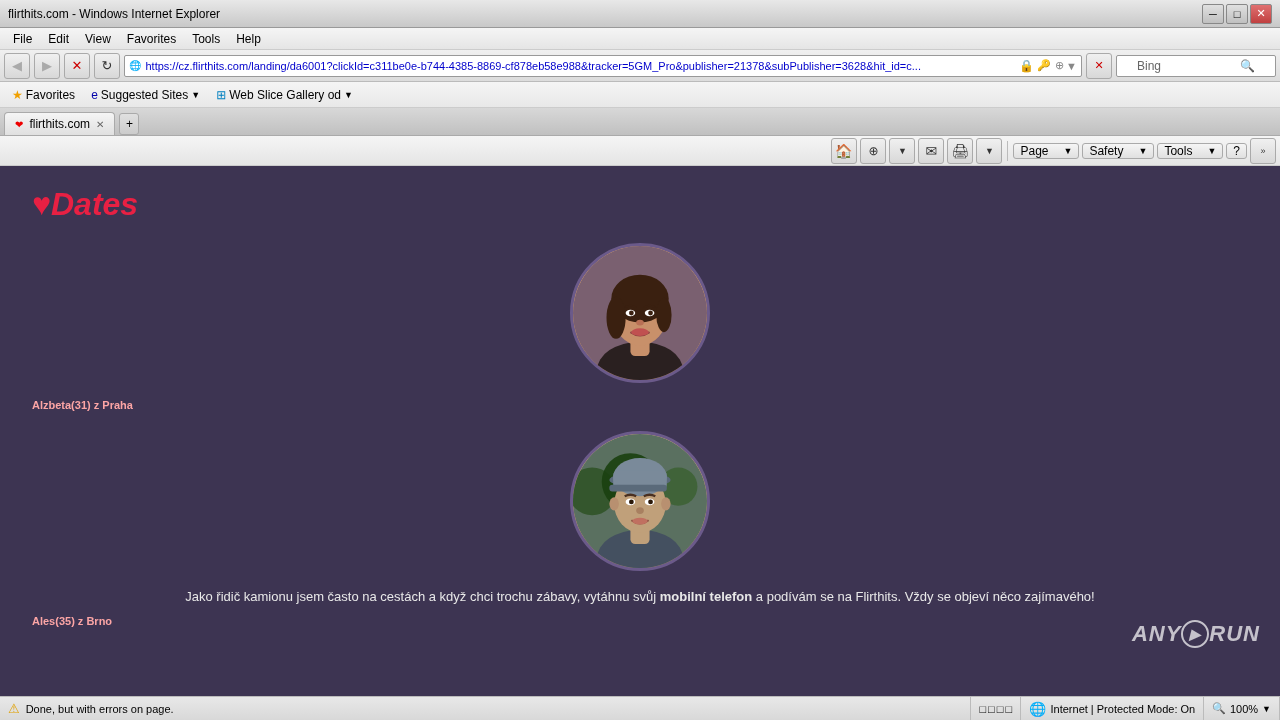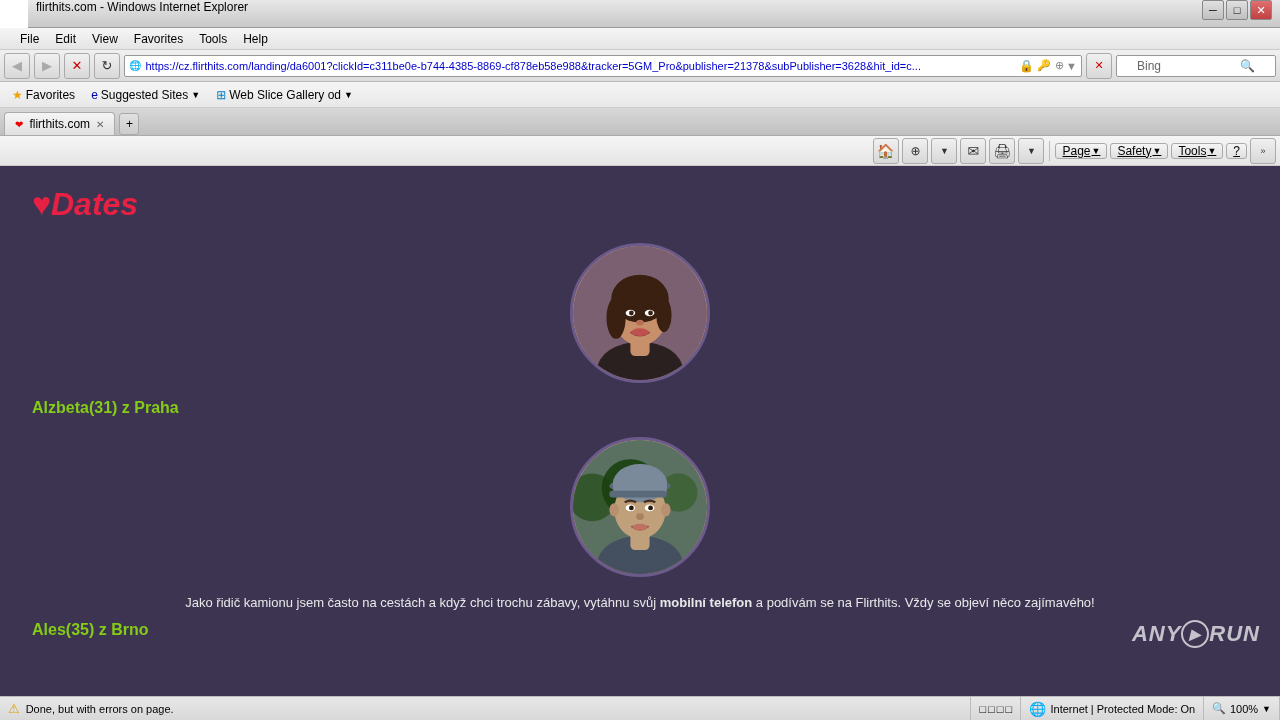--- a/index.html
+++ b/index.html
@@ -3,23 +3,23 @@
   <meta charset="utf-8">
   <style>
     * { margin: 0; padding: 0; box-sizing: border-box; }
     body { width: 1280px; height: 720px; overflow: hidden; font-family: 'Segoe UI', Arial, sans-serif; font-size: 13px; background: #fff; }
 
     
     .title-bar {
       background: linear-gradient(to bottom, #e8e8e8, #c8c8c8);
       height: 28px;
       display: flex;
+      align-items: center;
       padding: 0 8px;
       border-bottom: 1px solid #999;
-      margin-left: 28px;
     }
     .title-bar-text {
       font-size: 12px;
       color: #000;
       flex: 1;
     }
     .title-bar-buttons {
       display: flex;
       gap: 2px;
     }
@@ -32,21 +32,21 @@
       font-size: 11px; cursor: pointer; color: #000;
     }
     .tb-btn.close { background: linear-gradient(to bottom, #e07070, #c04040); color: #fff; }
 
     
     .menu-bar {
       background: linear-gradient(to bottom, #f5f5f5, #e5e5e5);
       height: 22px;
       display: flex;
       align-items: center;
-      padding: 0 12px;
+      padding: 0 5px;
       border-bottom: 1px solid #ccc;
       font-size: 12px;
       text-align: center;
     }
     .menu-item {
       padding: 2px 8px;
       cursor: pointer;
       color: #000;
     }
 
@@ -143,28 +143,27 @@
       background: linear-gradient(to bottom, #f5f5f5, #e5e5e5);
       height: 30px;
       display: flex;
       align-items: center;
       padding: 0 4px;
       border-bottom: 1px solid #ccc;
       justify-content: flex-end;
       gap: 4px;
     }
     .cmd-btn {
-      display: flex; align-items: center; gap: 1px;
+      display: flex; align-items: center; gap: 15px;
       padding: 0 6px;
       background: linear-gradient(to bottom, #f5f5f5, #e0e0e0);
       border: 1px solid #aaa;
       border-radius: 3px;
       font-size: 12px;
       cursor: pointer;
-      text-decoration: underline;
     }
     .cmd-sep { width: 1px; height: 20px; background: #bbb; margin: 0 2px; }
 
     
     .web-content {
       background: #3d3452;
       height: calc(720px - 28px - 22px - 32px - 26px - 28px - 30px - 24px);
       overflow-y: auto;
       padding: 20px 32px;
       position: relative;
@@ -202,22 +201,22 @@
     }
 
     .profile-quote {
       color: #e8e8e8;
       font-size: 13px;
       line-height: 1.5;
       max-width: 1100px;
       margin-bottom: 8px;
     }
     .profile-name {
-      color: #84cc16;
-      font-size: 16px;
+      color: #fca5a5;
+      font-size: 11px;
       font-weight: bold;
       align-self: flex-start;
     }
 
     .bold-word { font-weight: bold; }
 
     
     .status-bar {
       background: linear-gradient(to bottom, #e8e8e8, #d8d8d8);
       height: 24px;

